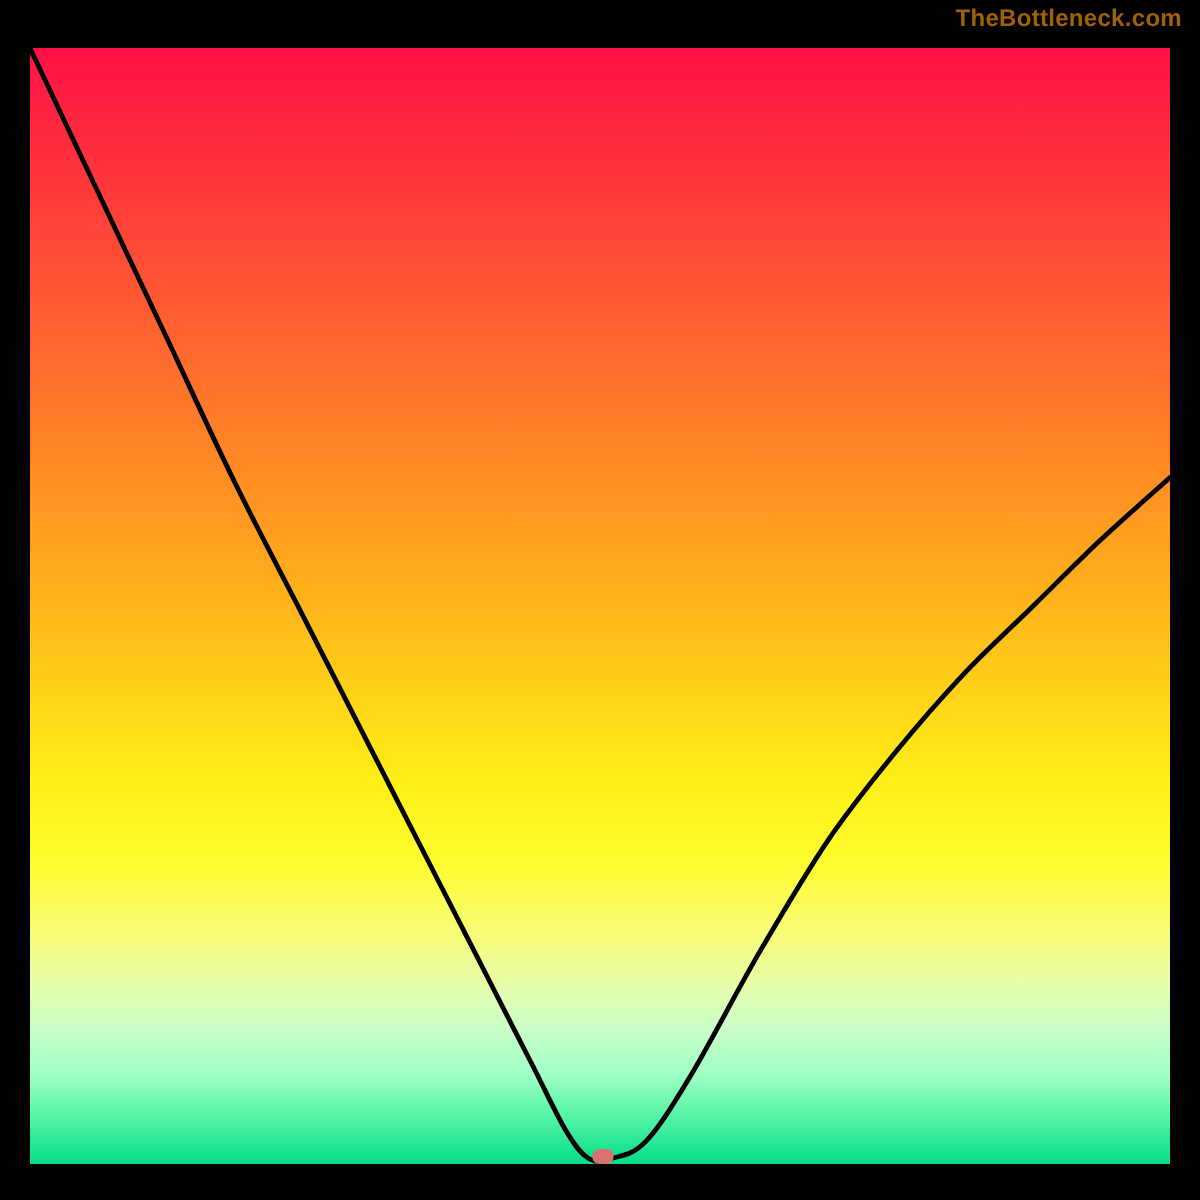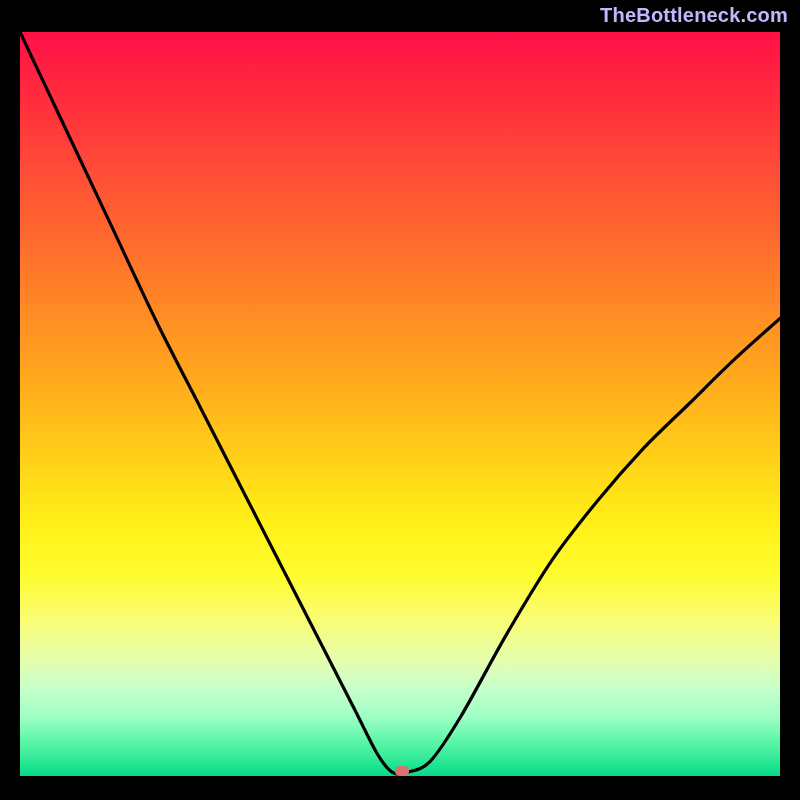--- a/index.html
+++ b/index.html
@@ -14,23 +14,23 @@
   .stage {
     position: relative;
     width: 800px;
     height: 800px;
     background: #000;
   }
   .watermark {
     position: absolute;
     top: 4px;
     right: 12px;
-    font-size: 20px;
+    font-size: 16px;
     font-weight: 600;
-    color: #c4b5fd;
+    color: #a16207;
     letter-spacing: 0.2px;
     z-index: 5;
   }
   .plot {
     position: absolute;
     left: 20px;
     top: 32px;
     width: 760px;
     height: 744px;
     overflow: hidden;

